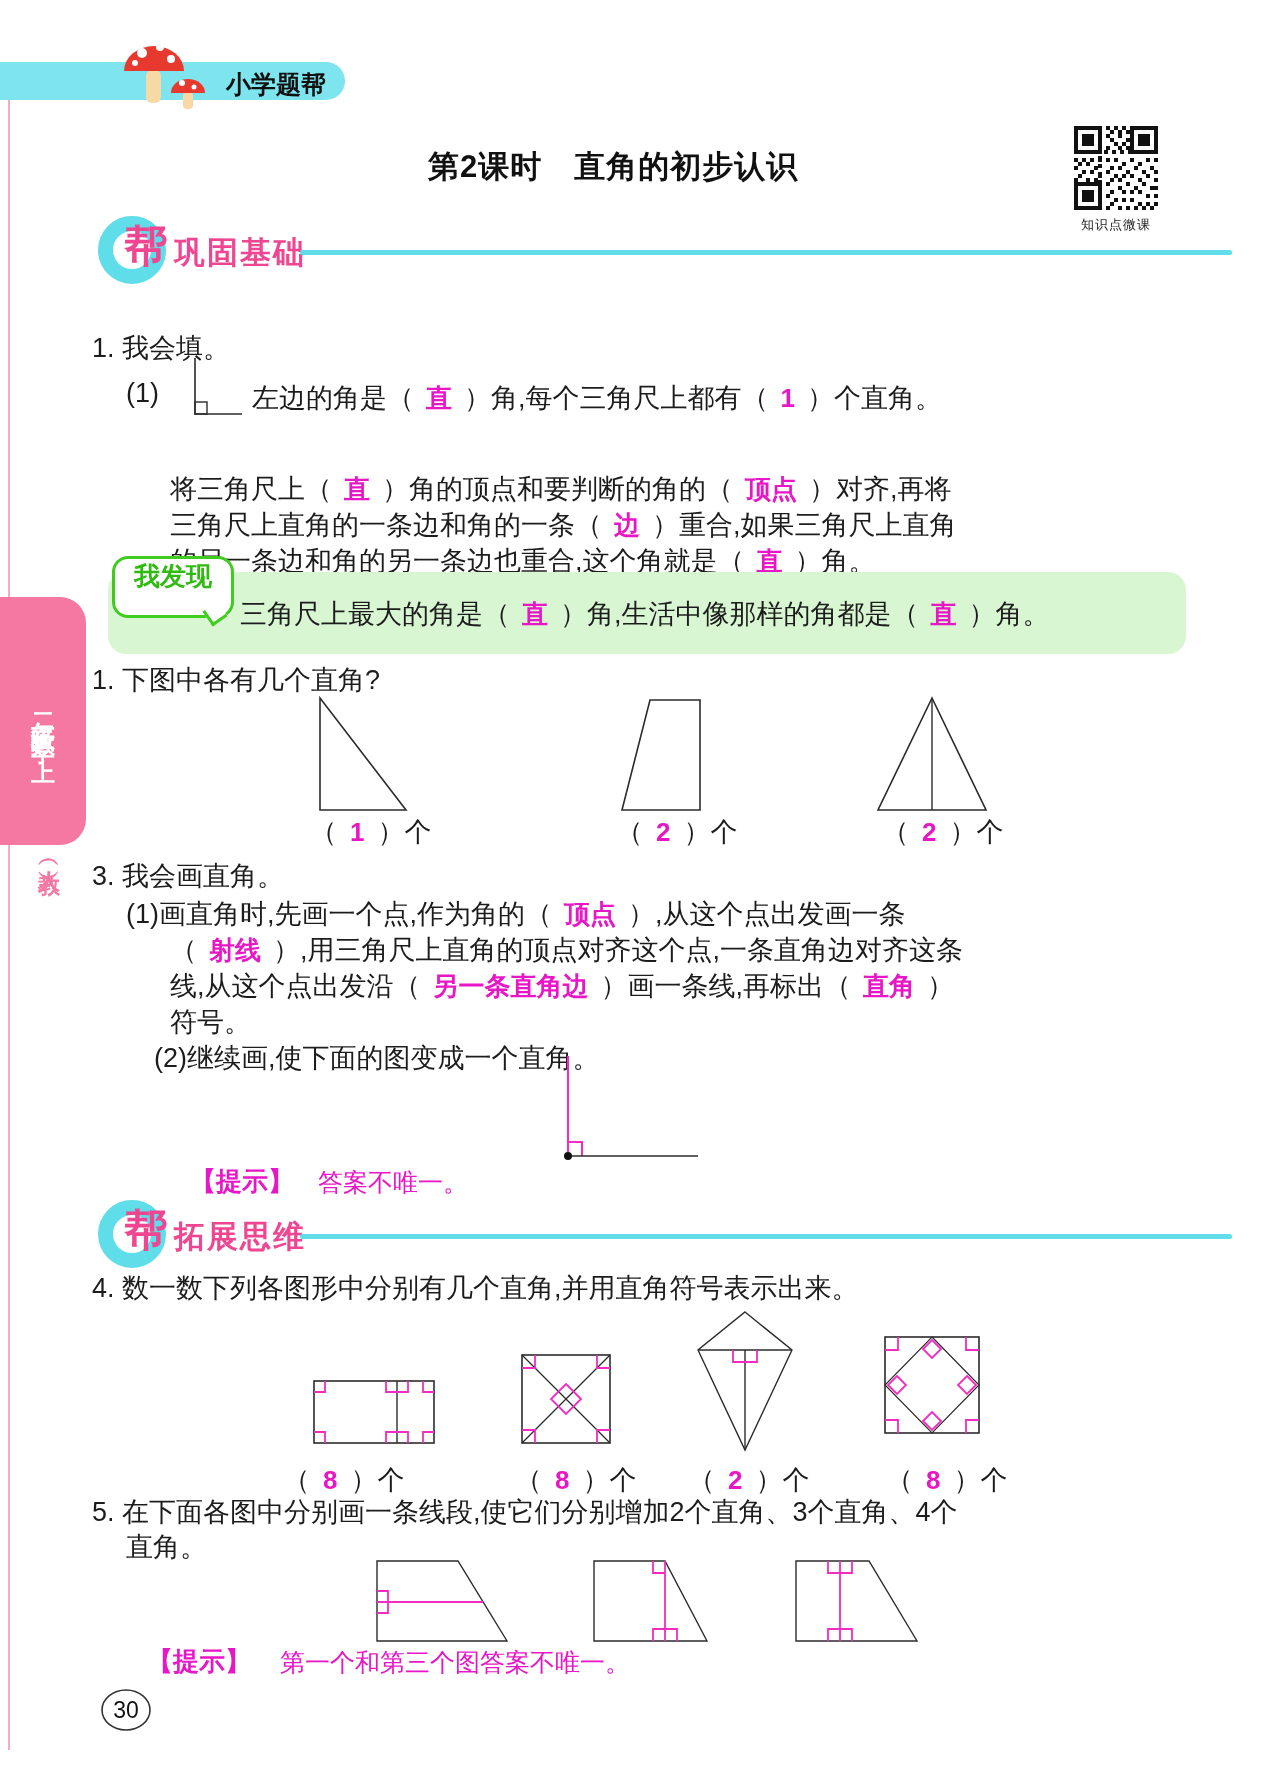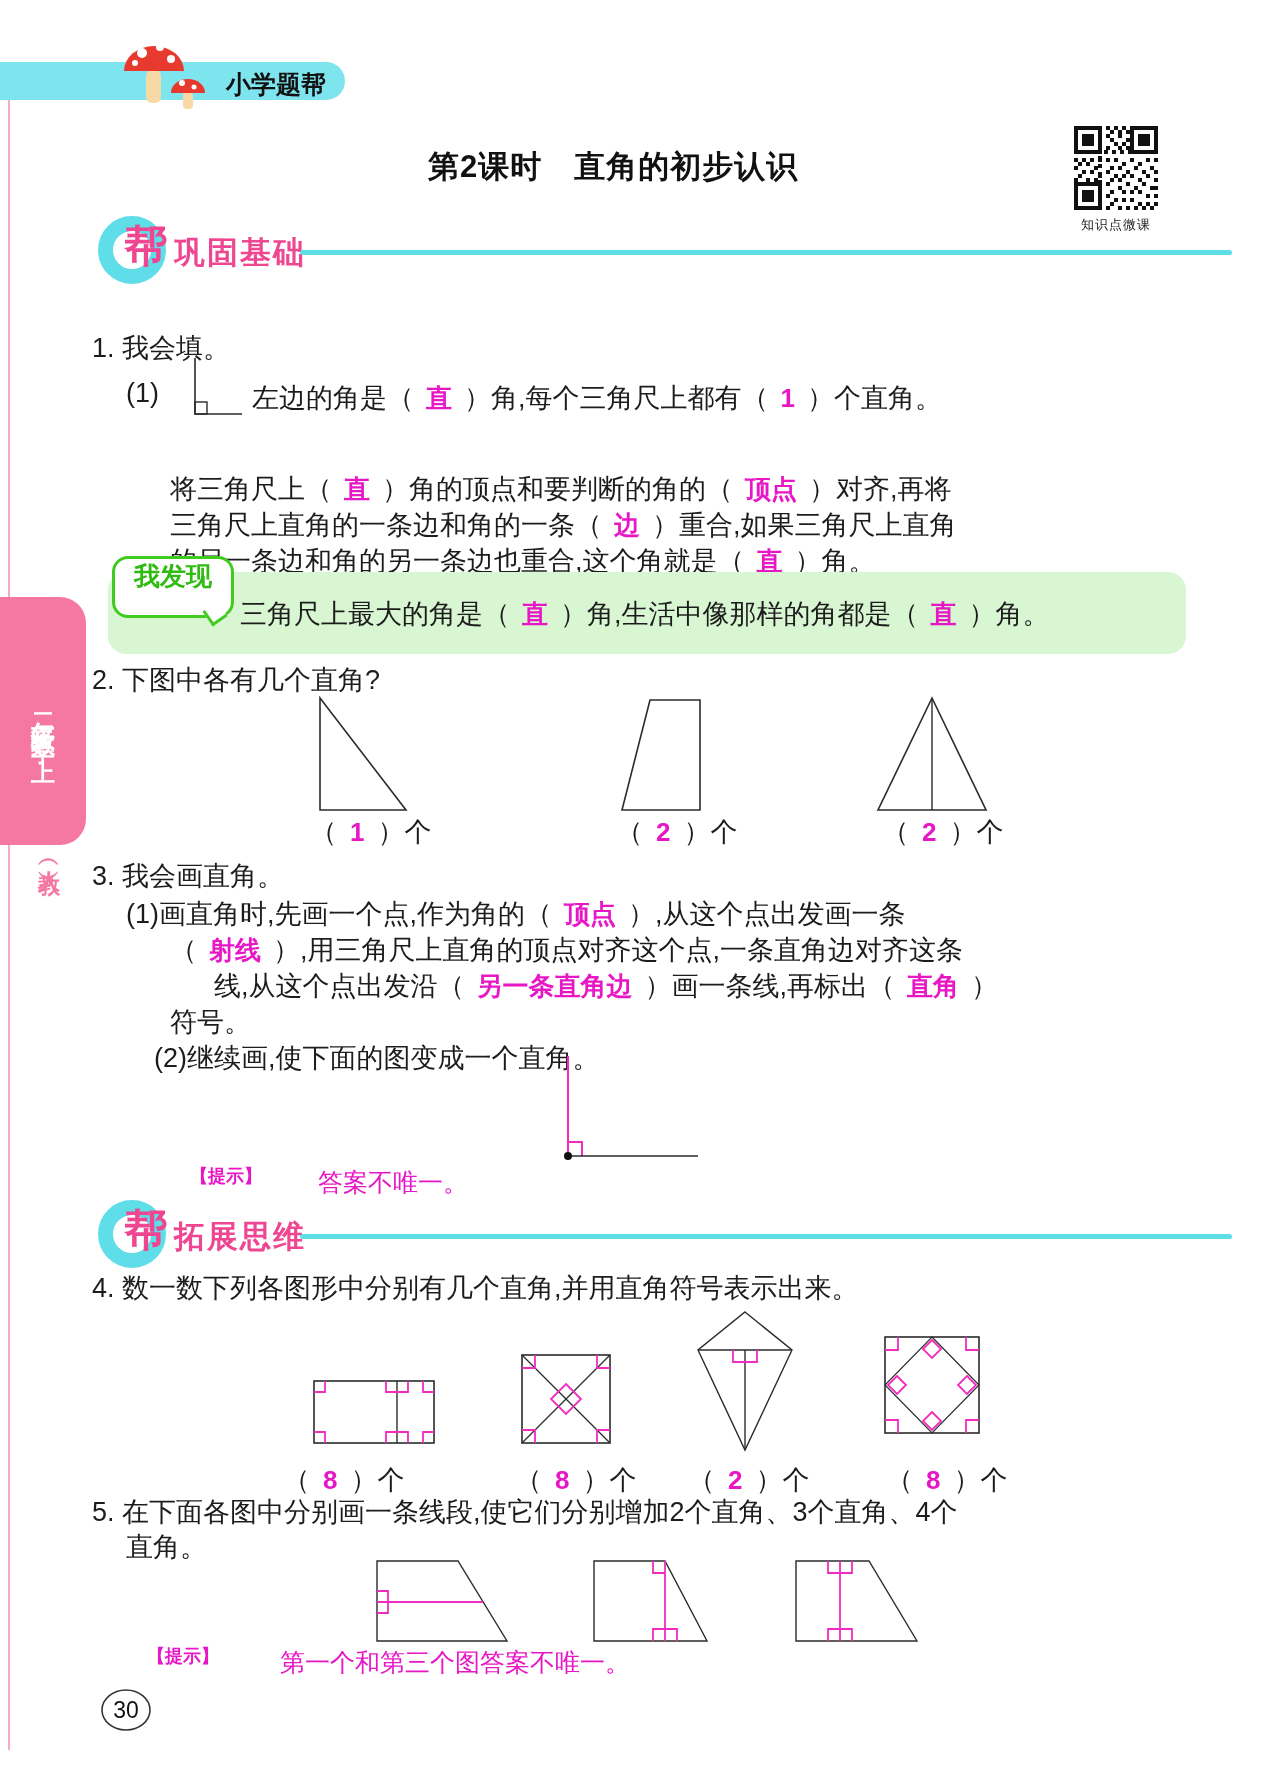--- a/index.html
+++ b/index.html
@@ -3,21 +3,21 @@
 <meta charset="utf-8">
 <style>
   html,body{margin:0;padding:0;background:#fff;}
   .page{position:relative;width:1277px;height:1773px;background:#ffffff;overflow:hidden;
         font-family:"Liberation Sans","DejaVu Sans",sans-serif;color:#1c1c1c;}
   .abs{position:absolute;white-space:nowrap;}
   .qline{font-size:27px;color:#1c1c1c;}
   .ans{color:#e817c6;font-weight:700;padding:0 12px;font-size:26px;}
   .count{font-size:27px;color:#1c1c1c;}
   .count .ans{padding:0 13px;}
-  .hintlab{color:#e716c6;font-weight:700;font-size:18px;}
+  .hintlab{color:#e716c6;font-weight:700;font-size:26px;}
   .hinttxt{color:#e716c6;font-size:25px;}
   .topbar{position:absolute;left:0;top:62px;width:345px;height:38px;background:#7ee4ee;
           border-radius:0 19px 19px 0;}
   .brand{font-size:25px;font-weight:700;color:#111;}
   .pagetitle{font-size:31px;font-weight:700;letter-spacing:1px;color:#111;}
   .qr-caption{font-size:13px;color:#222;letter-spacing:1px;}
   .side-tab{position:absolute;left:0;top:597px;width:86px;height:248px;background:#f478a2;
             border-radius:0 26px 26px 0;display:flex;align-items:center;justify-content:center;}
   .side-tab span{writing-mode:vertical-rl;color:#fff;font-size:24px;font-weight:700;letter-spacing:6px;}
   .side-ed{position:absolute;left:34px;top:852px;writing-mode:vertical-rl;color:#f478a2;
@@ -105,21 +105,21 @@
   <div class="abs qline" style="left:170px;top:507px;"><span>三角尺上直角的一条边和角的一条（</span><span class="ans">边</span><span>）重合,如果三角尺上直角</span></div>
   <div class="abs qline" style="left:170px;top:543px;"><span>的另一条边和角的另一条边也重合,这个角就是（</span><span class="ans">直</span><span>）角。</span></div>
 
   <div class="disc-box"></div>
   <div class="bubble">
     <span>我发现</span>
   </div>
   <div class="bubble-tail"></div>
   <div class="abs qline" style="left:240px;top:596px;"><span>三角尺上最大的角是（</span><span class="ans">直</span><span>）角,生活中像那样的角都是（</span><span class="ans">直</span><span>）角。</span></div>
 
-  <div class="abs qline" style="left:92px;top:662px;">2. 下图中各有几个直角?</div>
+  <div class="abs qline" style="left:92px;top:662px;">1. 下图中各有几个直角?</div>
   <div class="abs" style="left:318px;top:696px;">
     <svg width="92" height="116" viewBox="0 0 92 116">
       <polygon points="2,2 2,114 88,114" fill="none" stroke="#2b2b2b" stroke-width="1.6"></polygon>
     </svg>
   </div>
   <div class="abs" style="left:620px;top:698px;">
     <svg width="84" height="114" viewBox="0 0 84 114">
       <polygon points="30,2 80,2 80,112 2,112" fill="none" stroke="#2b2b2b" stroke-width="1.6"></polygon>
     </svg>
   </div>
@@ -129,21 +129,21 @@
       <line x1="56" y1="2" x2="56" y2="114" stroke="#2b2b2b" stroke-width="1.4"></line>
     </svg>
   </div>
   <div class="abs count" style="left:310px;top:814px;"><span>（</span><span class="ans">1</span><span>）个</span></div>
   <div class="abs count" style="left:616px;top:814px;"><span>（</span><span class="ans">2</span><span>）个</span></div>
   <div class="abs count" style="left:882px;top:814px;"><span>（</span><span class="ans">2</span><span>）个</span></div>
 
   <div class="abs qline" style="left:92px;top:858px;">3. 我会画直角。</div>
   <div class="abs qline" style="left:126px;top:896px;"><span>(1)画直角时,先画一个点,作为角的（</span><span class="ans">顶点</span><span>）,从这个点出发画一条</span></div>
   <div class="abs qline" style="left:170px;top:932px;"><span>（</span><span class="ans">射线</span><span>）,用三角尺上直角的顶点对齐这个点,一条直角边对齐这条</span></div>
-  <div class="abs qline" style="left:170px;top:968px;margin-left:44px;"><span>线,从这个点出发沿（</span><span class="ans">另一条直角边</span><span>）画一条线,再标出（</span><span class="ans">直角</span><span>）</span></div>
+  <div class="abs qline" style="left:170px;top:968px;"><span>线,从这个点出发沿（</span><span class="ans">另一条直角边</span><span>）画一条线,再标出（</span><span class="ans">直角</span><span>）</span></div>
   <div class="abs qline" style="left:170px;top:1004px;"><span>符号。</span></div>
   <div class="abs qline" style="left:126px;top:1040px;margin-left:28px;">(2)继续画,使下面的图变成一个直角。</div>
   <div class="abs" style="left:558px;top:1052px;">
     <svg width="148" height="112" viewBox="0 0 148 112">
       <line x1="10" y1="4" x2="10" y2="104" stroke="#f32bc1" stroke-width="2"></line>
       <path d="M10,90 H24 V104" fill="none" stroke="#f32bc1" stroke-width="2"></path>
       <line x1="10" y1="104" x2="140" y2="104" stroke="#2b2b2b" stroke-width="1.6"></line>
       <circle cx="10" cy="104" r="4" fill="#111"></circle>
     </svg>
   </div>

